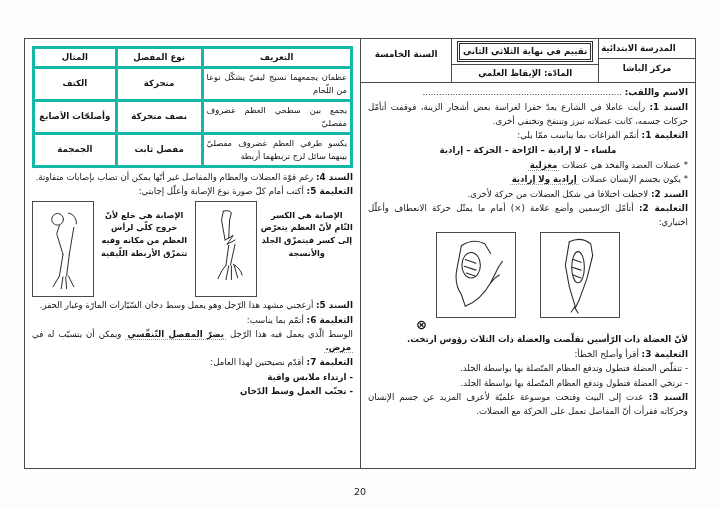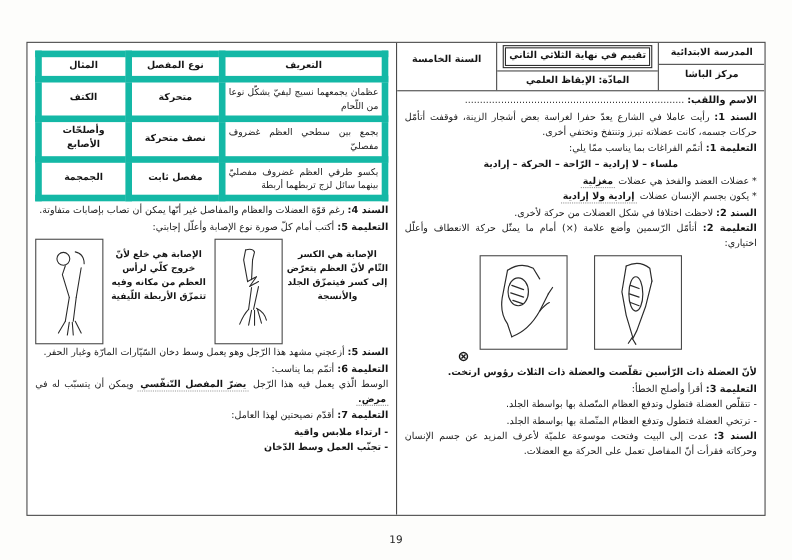--- a/index.html
+++ b/index.html
@@ -9,42 +9,42 @@
   .frame { position:absolute; top:38px; left:24px; right:24px; bottom:40px;
     border:1.2px solid #4a4a4a; display:flex; overflow:hidden; background:#fff; }
   .col { width:50%; padding:5px 7px 4px; overflow:hidden; font-size:8.6px; line-height:1.5; }
   .col.main { border-left:1.2px solid #4a4a4a; padding-top:0; }
   
   .hdr { display:flex; margin:0 -7px 3px -7px; border-bottom:1.1px solid #4a4a4a; }
   .hcell { min-height:40px; }
   .hc-school { width:29%; border-left:1.1px solid #4a4a4a; }
   .hc-title  { width:44%; border-left:1.1px solid #4a4a4a; }
   .hc-grade  { width:27%; text-align:center; font-weight:bold; padding-top:9px; font-size:8.8px; }
-  .hrow { padding:3px 2px; text-align:center; font-weight:bold; border-bottom:1.1px solid #4a4a4a; }
+  .hrow { padding:3px 2px; text-align:left; font-weight:bold; border-bottom:1.1px solid #4a4a4a; }
   .hrow2 { padding:3px 2px; text-align:center; font-weight:bold; }
   .titlebox { margin:4px 7px 3px; border:1px solid #2f2f2f; outline:1px solid #2f2f2f;
     outline-offset:1.5px; padding:1px 2px; text-align:center; font-weight:bold; font-size:8.7px; }
   .subject { border-top:1.1px solid #4a4a4a; margin-top:4px; padding:2px; text-align:center; font-weight:bold; }
   
   .nameline { margin:1px 0 2px; white-space:nowrap; overflow:hidden; }
   .lbl { font-weight:bold; font-size:8.9px; }
   .dots { letter-spacing:1px; color:#333; }
   .para { margin:1.5px 0; text-align:justify; }
   .bank { text-align:center; font-weight:bold; margin:1px 0 2px; }
   .answer { font-weight:bold; }
   .fill { border-bottom:1px dotted #999; padding:0 2px; }
   
   .diagram-row { display:flex; justify-content:center; gap:24px; margin:3px 0 0; }
   .dbox { width:80px; height:86px; border:1px solid #4a4a4a; display:flex;
     align-items:center; justify-content:center; background:#fff; }
   .markline { text-align:left; padding-left:48px; height:14px; line-height:13px; }
   .mark { font-size:13px; font-weight:bold; }
   
   .jtable { width:100%; border-collapse:collapse; margin:2px 0 3px; }
-  .jtable th, .jtable td { border:6px solid #14b8a6; padding:2.5px 3px; vertical-align:middle; }
+  .jtable th, .jtable td { border:3px solid #14b8a6; padding:2.5px 3px; vertical-align:middle; }
   .jtable th { text-align:center; font-weight:bold; padding:2px; }
   .w-def { width:47%; } .w-type { width:27%;margin-top:45px; } .w-ex { width:26%; }
   td.def { text-align:justify; font-size:8.3px; }
   td.ans { text-align:center; }
   
   .inj-row { display:flex; gap:4px; margin:2px 0 2px; align-items:flex-start; }
   .inj-cap { flex:1; font-size:8.2px; line-height:1.55; text-align:center; padding-top:8px; font-weight:bold; }
   .inj-box { width:62px; height:96px; border:1px solid #4a4a4a; flex:none;
     display:flex; align-items:center; justify-content:center; background:#fff; }
   .page-number { position:absolute; bottom:12px; left:0; right:0; text-align:center;
@@ -235,14 +235,14 @@
       <p class="para">
         <span class="lbl">التعليمة 7:</span>
         <span>أقدّم نصيحتين لهذا العامل:</span>
       </p>
 
       <p class="para answer">- ارتداء ملابس واقية</p>
       <p class="para answer">- تجنّب العمل وسط الدّخان</p>
     </div>
   </div>
 
-  <div class="page-number">19</div>
+  <div class="page-number">20</div>
 </div>
 
 </body></html>

